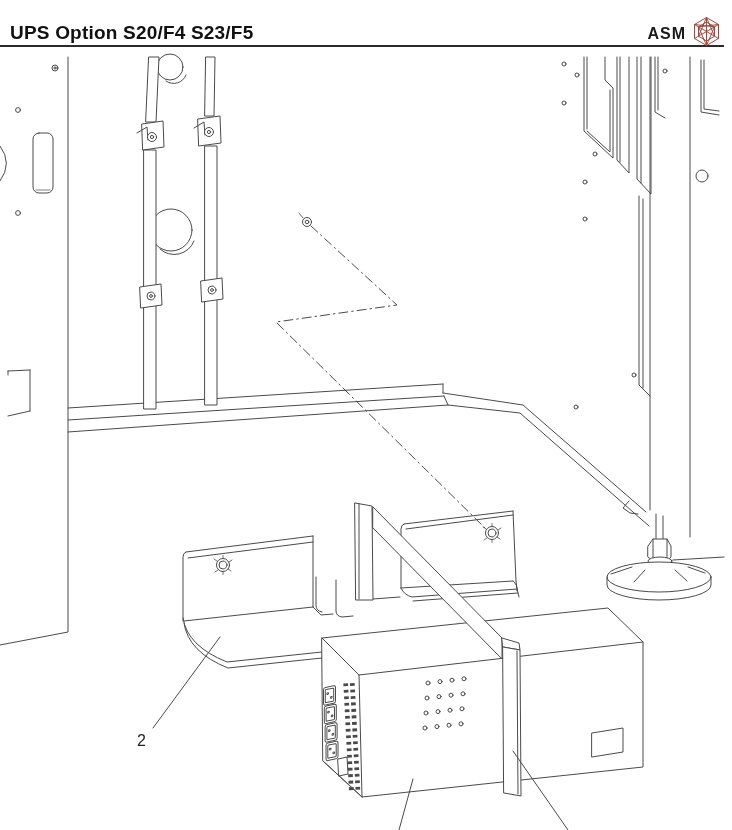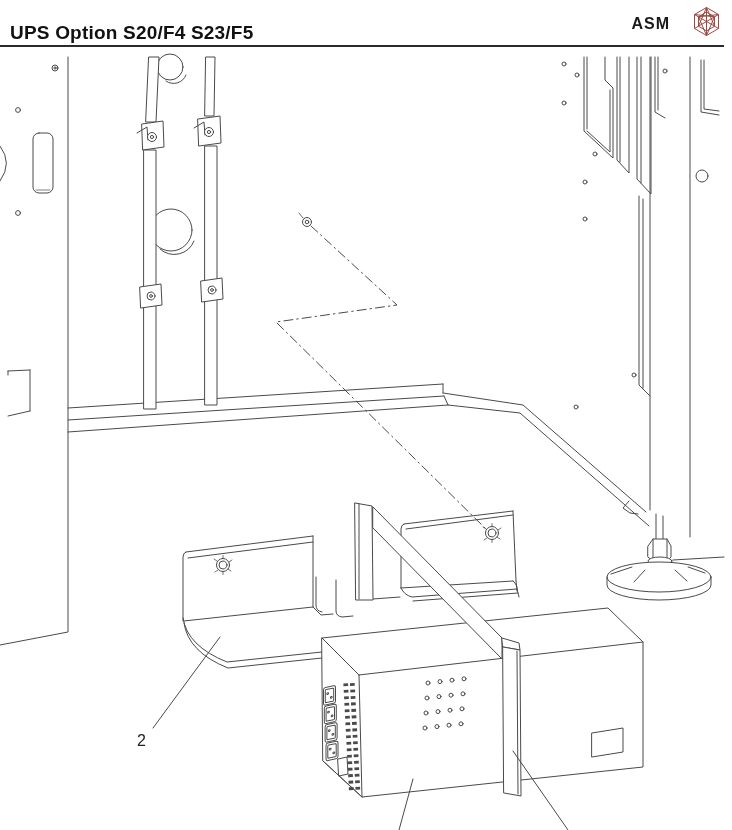--- a/index.html
+++ b/index.html
@@ -1,21 +1,21 @@
 <!DOCTYPE html>
 <html><head>
 <meta charset="utf-8">
 <style>
   html,body{margin:0;padding:0;background:#fff;}
   .page{position:relative;width:732px;height:830px;background:#fff;overflow:hidden;
         font-family:"Liberation Sans",sans-serif;}
   .hdr-title{position:absolute;left:10px;top:22px;font-size:19px;font-weight:700;
              color:#111;letter-spacing:0.2px;}
   .hdr-rule{position:absolute;left:0;top:45px;width:724px;height:2px;background:#2b2b2b;}
-  .brand{position:absolute;right:10px;top:6px;display:flex;align-items:center;gap:21px;text-align:center;}
+  .brand{position:absolute;right:10px;top:16px;display:flex;align-items:center;gap:5px;text-align:center;}
   .brand-text{font-size:16px;font-weight:700;color:#1a1a1a;letter-spacing:1px;}
   svg.fig{position:absolute;left:0;top:0;}
   svg text{font-family:"Liberation Sans",sans-serif;}
 </style>
 </head>
 <body>
 
 <div class="page">
 
   <div class="hdr-title">UPS Option S20/F4 S23/F5</div>

